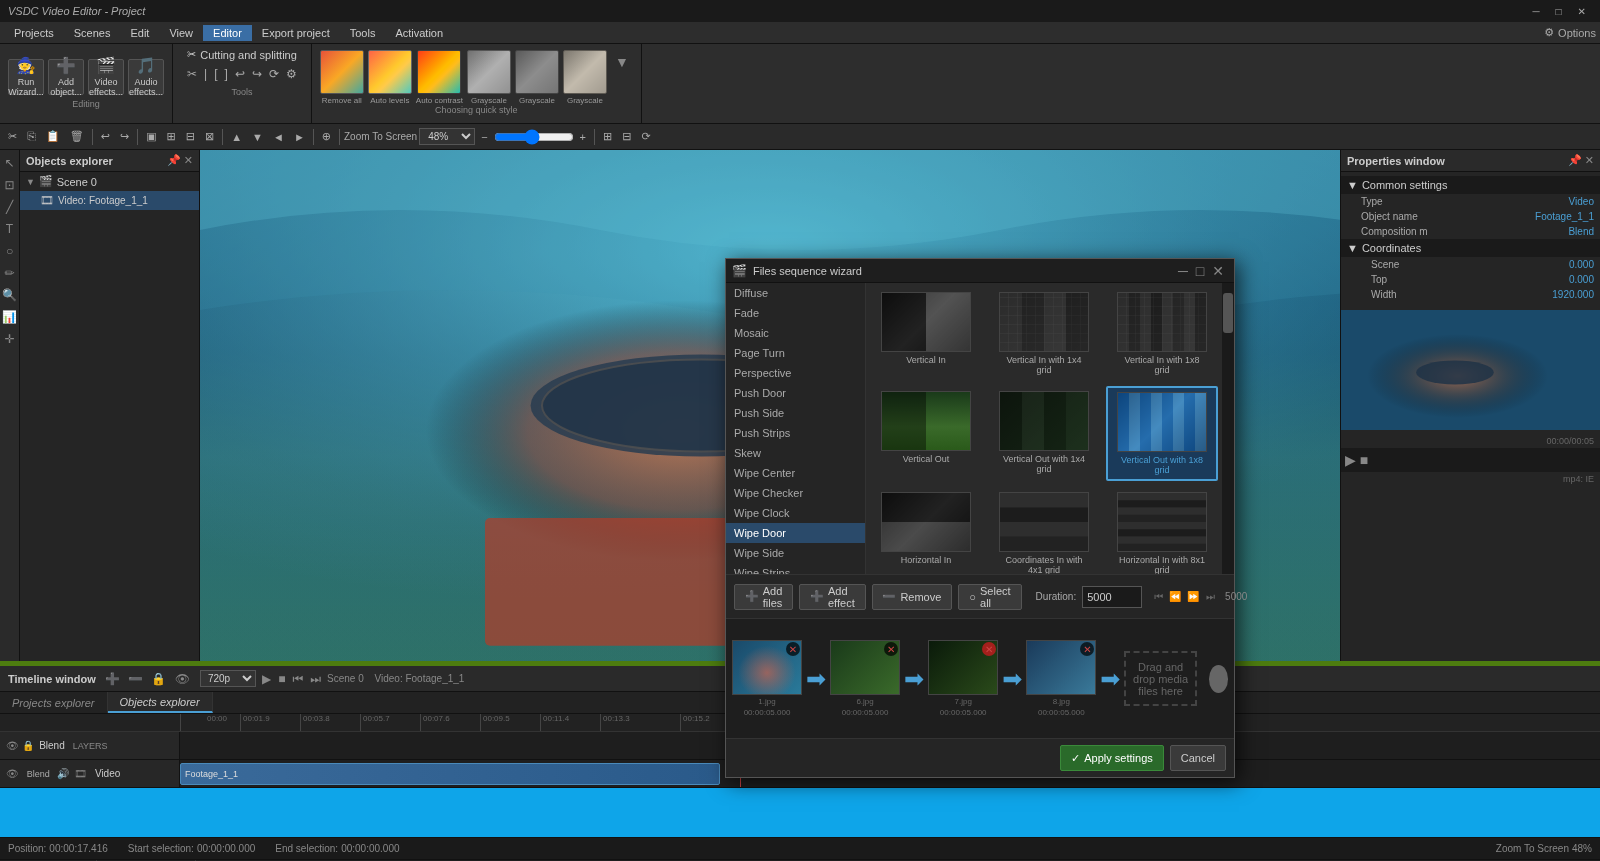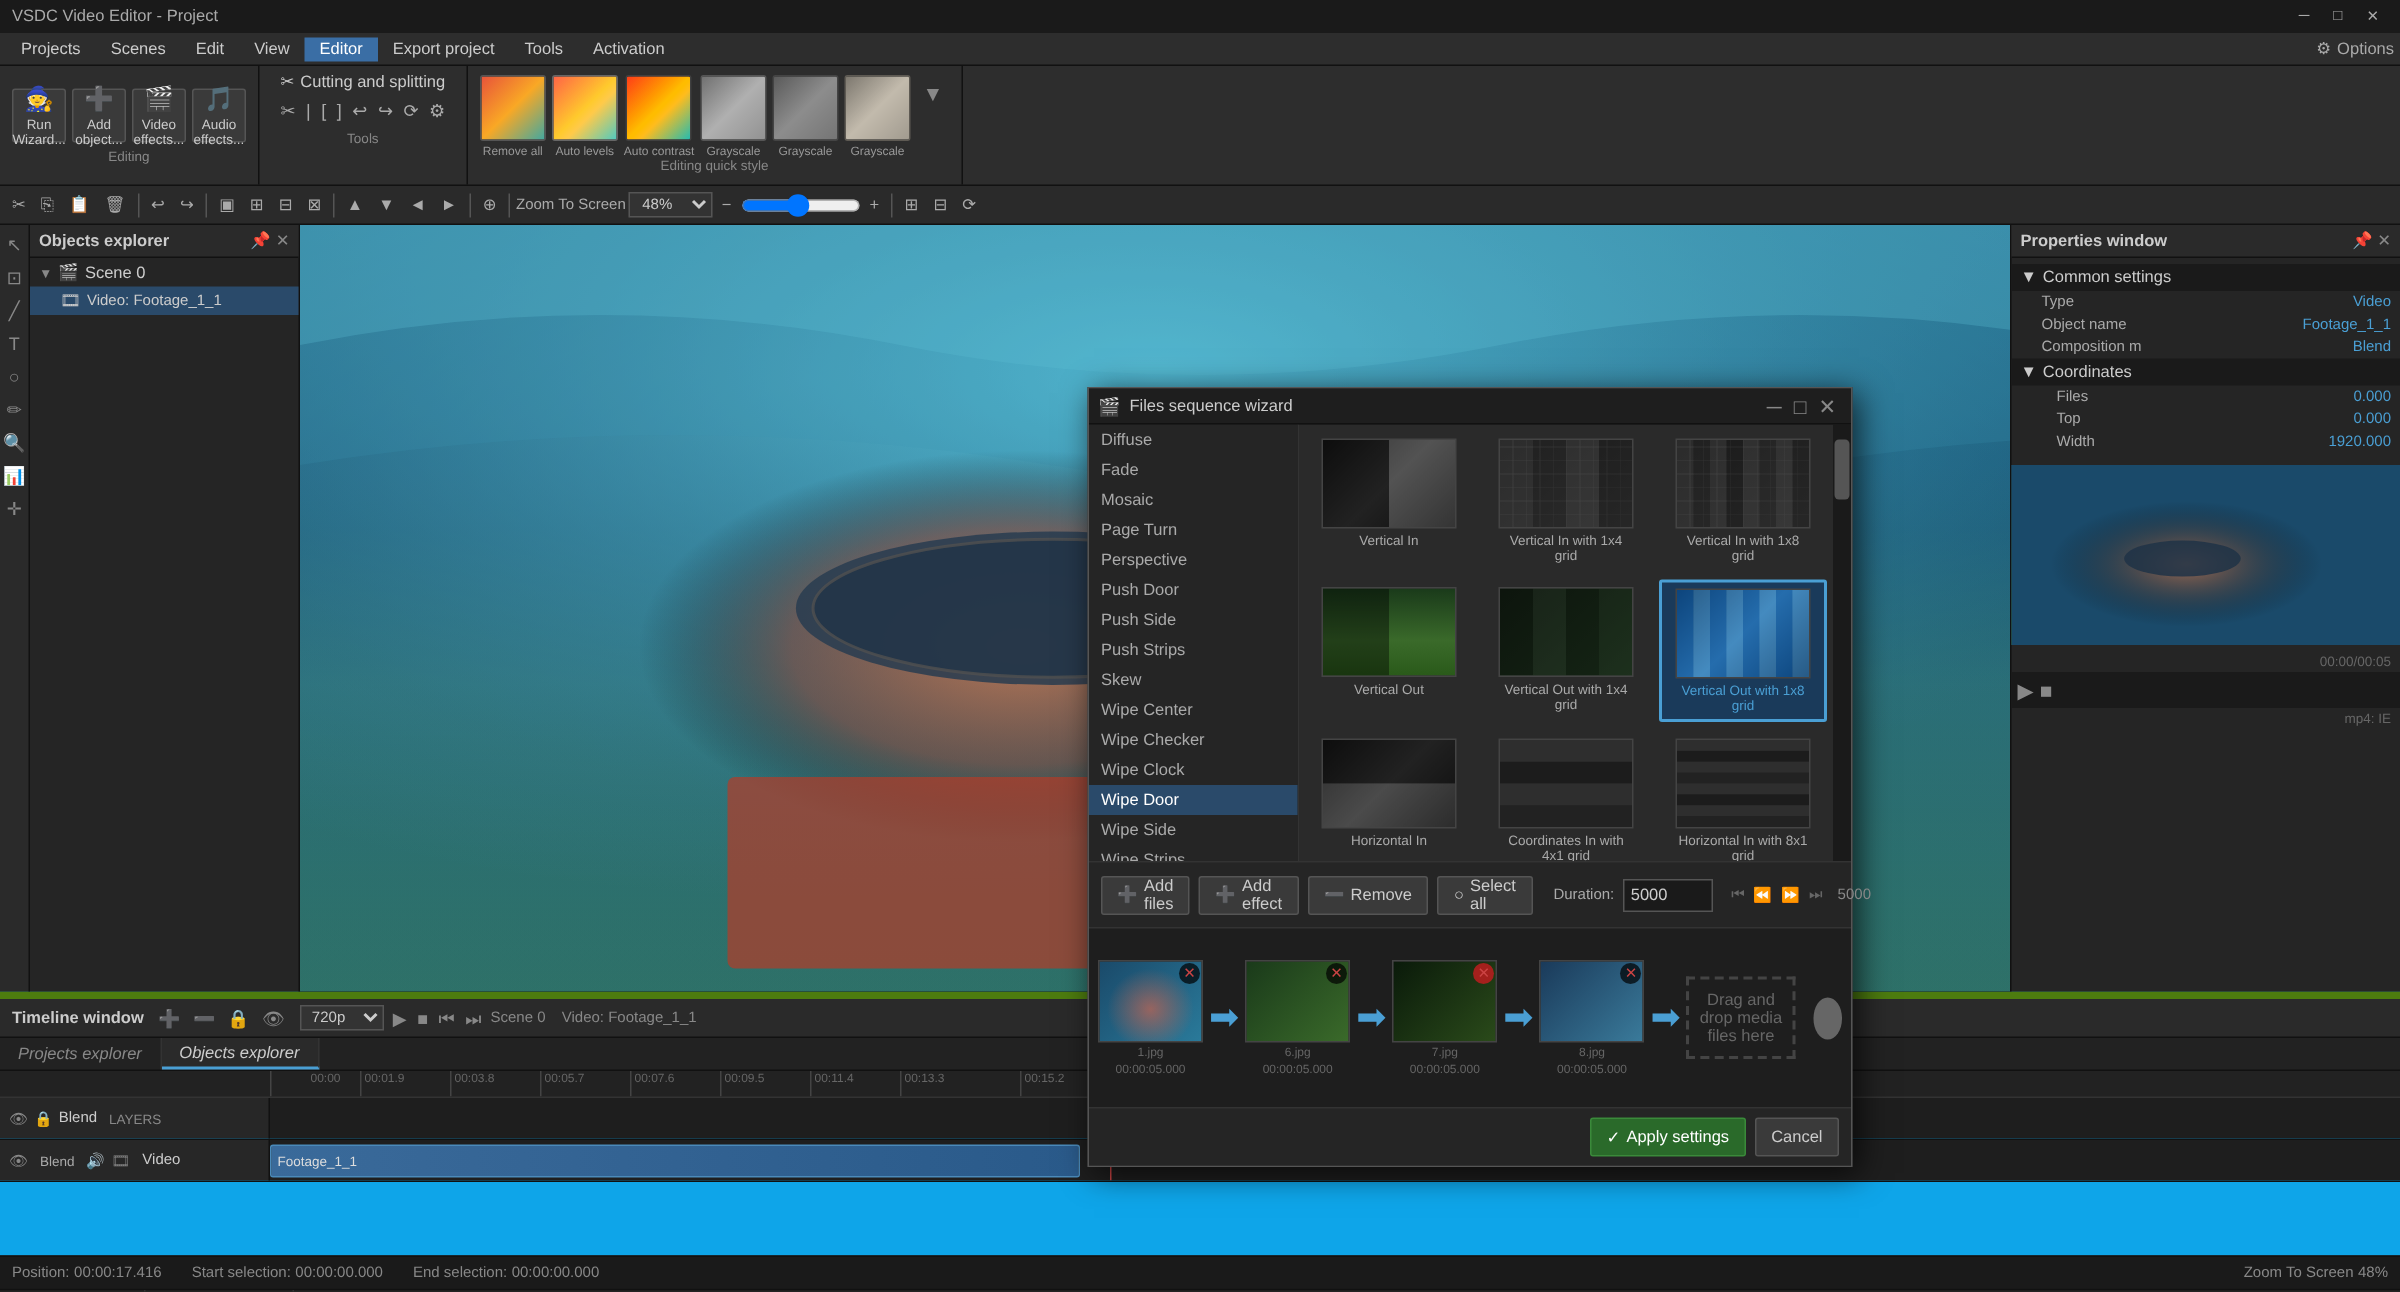--- a/index.html
+++ b/index.html
@@ -1,20 +1,20 @@
 <!DOCTYPE html>
 <html><head>
   <meta charset="utf-8">
   <style>
     * { margin: 0; padding: 0; box-sizing: border-box; }
     body { width: 1600px; height: 861px; background: #2b2b2b; font-family: 'Segoe UI', Arial, sans-serif; font-size: 11px; color: #ccc; overflow: hidden; }
 
     
     #titlebar { height: 22px; background: #1a1a1a; display: flex; align-items: center; justify-content: space-between; padding: 0 8px; }
-    #titlebar .title { color: #aaa; font-size: 11px; }
+    #titlebar .title { color: #aaa; font-size: 11px; font-style: italic; }
     #titlebar .controls { display: flex; gap: 4px; }
     .win-btn { color: #aaa; font-size: 10px; padding: 0 6px; cursor: pointer; }
 
     
     #menubar { height: 22px; background: #2d2d2d; display: flex; align-items: center; padding: 0 4px; border-bottom: 1px solid #111; }
     .menu-item { padding: 2px 10px; color: #ccc; cursor: pointer; font-size: 11px; }
     .menu-item.active { background: #3a6ea5; color: #fff; }
     .menu-right { margin-left: auto; display: flex; align-items: center; gap: 4px; color: #aaa; font-size: 11px; }
 
     
@@ -246,21 +246,21 @@
       <div style="display:flex;flex-direction:column;align-items:center;gap:1px;">
         <div style="width:44px;height:44px;background:linear-gradient(135deg,#e8533a,#f9a825,#43a8a0);border:1px solid #555;border-radius:2px;cursor:pointer;filter:grayscale(1) brightness(0.8);"></div>
         <div class="style-thumb-label">Grayscale</div>
       </div>
       <div style="display:flex;flex-direction:column;align-items:center;gap:1px;">
         <div style="width:44px;height:44px;background:linear-gradient(135deg,#e8533a,#f9a825,#43a8a0);border:1px solid #555;border-radius:2px;cursor:pointer;filter:grayscale(1) sepia(0.3);"></div>
         <div class="style-thumb-label">Grayscale</div>
       </div>
       <div style="font-size:14px;color:#888;cursor:pointer;padding:0 4px;align-self:flex-start;margin-top:4px;">▼</div>
     </div>
-    <div class="quick-style-title">Editing quick style</div>
+    <div class="quick-style-title">Choosing quick style</div>
   </div>
 </div>
 
 <div id="toolbar2">
   <span class="t2-btn">✂</span>
   <span class="t2-btn">⎘</span>
   <span class="t2-btn">📋</span>
   <span class="t2-btn">🗑</span>
   <span class="t2-sep"></span>
   <span class="t2-btn">↩</span>
@@ -388,21 +388,21 @@
       </div>
       <div class="prop-row">
         <span class="prop-key">Composition m</span>
         <span class="prop-val">Blend</span>
       </div>
       <div class="prop-group-header">
         <span>▼</span>
         <span>Coordinates</span>
       </div>
       <div class="prop-row prop-indent">
-        <span class="prop-key">Files</span>
+        <span class="prop-key">Scene</span>
         <span class="prop-val">0.000</span>
       </div>
       <div class="prop-row prop-indent">
         <span class="prop-key">Top</span>
         <span class="prop-val">0.000</span>
       </div>
       <div class="prop-row prop-indent">
         <span class="prop-key">Width</span>
         <span class="prop-val">1920.000</span>
       </div>

